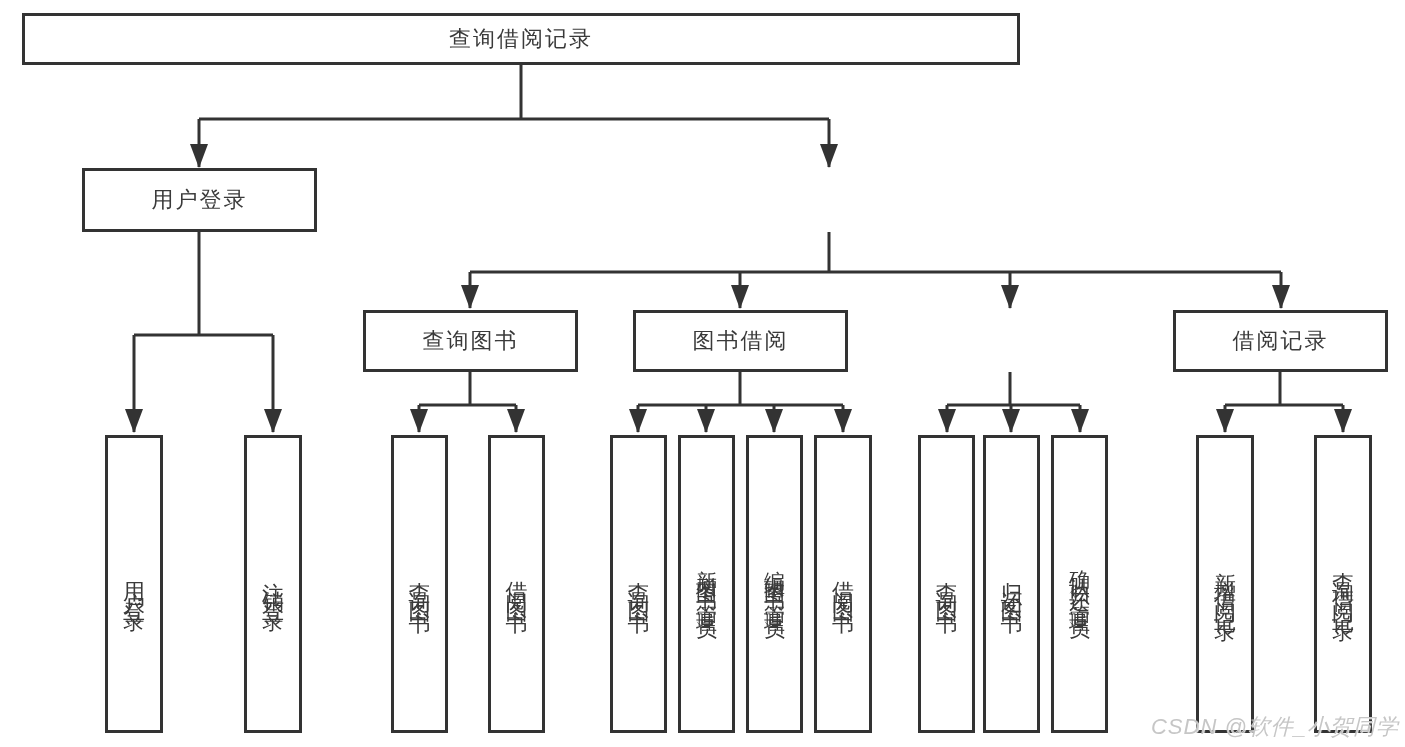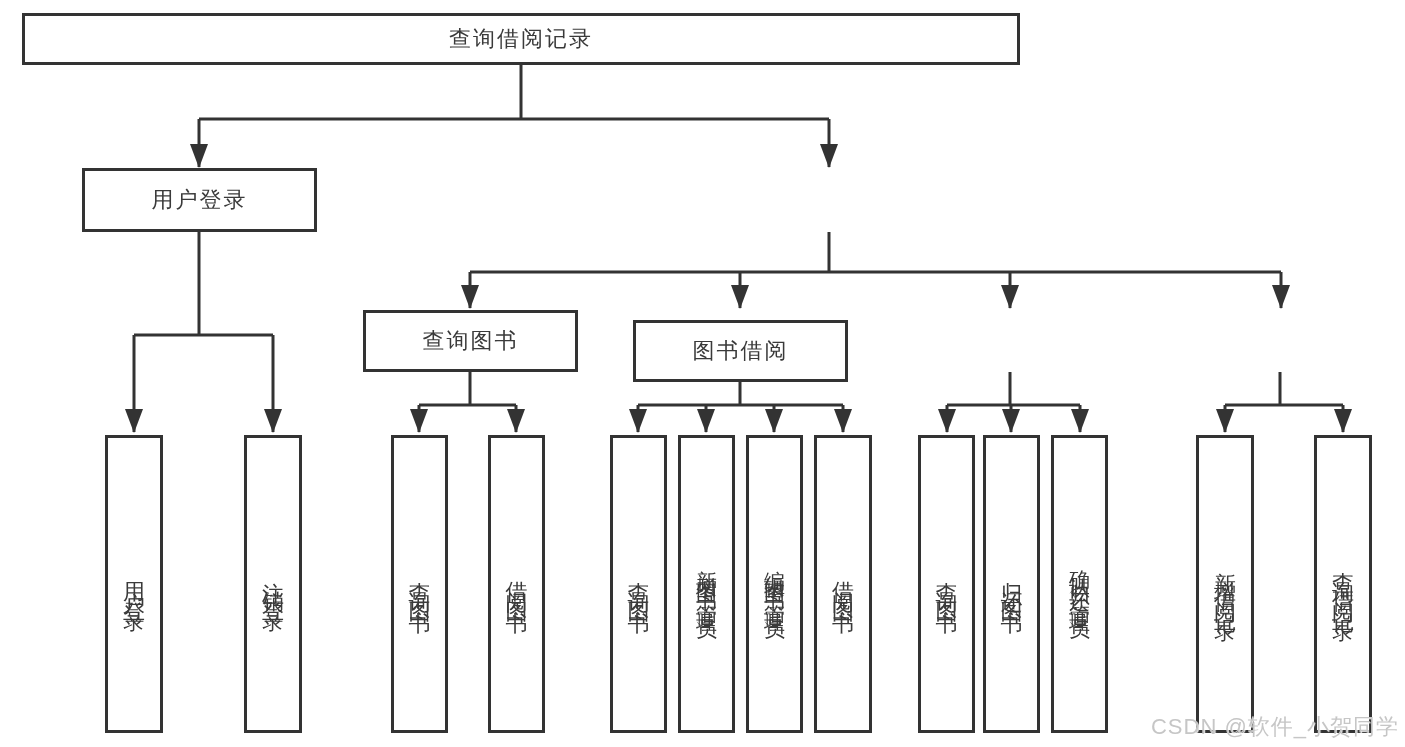--- a/index.html
+++ b/index.html
@@ -52,20 +52,21 @@
   }
   .vbox.vlong { letter-spacing: 7px; font-size: 21px; }
   .watermark {
     position: absolute;
     right: 6px;
     bottom: 5px;
     font-size: 22px;
     letter-spacing: 1px;
     color: var(--watermark, #c6c6c6);
     text-shadow: 1px 1px 1px rgba(255,255,255,0.95);
+    font-style: italic;
   }
 </style>
 </head>
 <body>
 
 <div class="canvas">
 
   <svg class="connectors" viewBox="0 0 1405 747" xmlns="http://www.w3.org/2000/svg">
     <defs>
       <marker id="arrow" markerUnits="userSpaceOnUse" markerWidth="24" markerHeight="18" refX="23" refY="9" orient="auto">
@@ -103,21 +104,22 @@
       <line x1="1225" y1="405" x2="1225" y2="432" marker-end="url(#arrow)"></line>
       <line x1="1343" y1="405" x2="1343" y2="432" marker-end="url(#arrow)"></line>
     </g>
   </svg>
 
   <div class="box" style="left:22px; top:13px; width:998px; height:52px">查询借阅记录</div>
 
   <div class="box" style="left:82px; top:168px; width:235px; height:64px">用户登录</div>
 
   <div class="box" style="left:363px; top:310px; width:215px; height:62px">查询图书</div>
-  <div class="box" style="left:633px; top:320px; width:215px; height:62px">图书借阅</div>
+  <div class="box" style="left:633px; top:310px; width:215px; height:62px">图书借阅</div>
+  <div class="box" style="left:1173px; top:310px; width:215px; height:62px">借阅记录</div>
 
   <div class="box vbox" style="left:105px; top:435px; width:58px; height:298px">用户登录</div>
   <div class="box vbox" style="left:244px; top:435px; width:58px; height:298px">注销登录</div>
 
   <div class="box vbox" style="left:391px; top:435px; width:57px; height:298px">查询图书</div>
   <div class="box vbox" style="left:488px; top:435px; width:57px; height:298px">借阅图书</div>
 
   <div class="box vbox" style="left:610px; top:435px; width:57px; height:298px">查询图书</div>
   <div class="box vbox vlong" style="left:678px; top:435px; width:57px; height:298px">新增图书（管理员）</div>
   <div class="box vbox vlong" style="left:746px; top:435px; width:57px; height:298px">编辑图书（管理员）</div>

